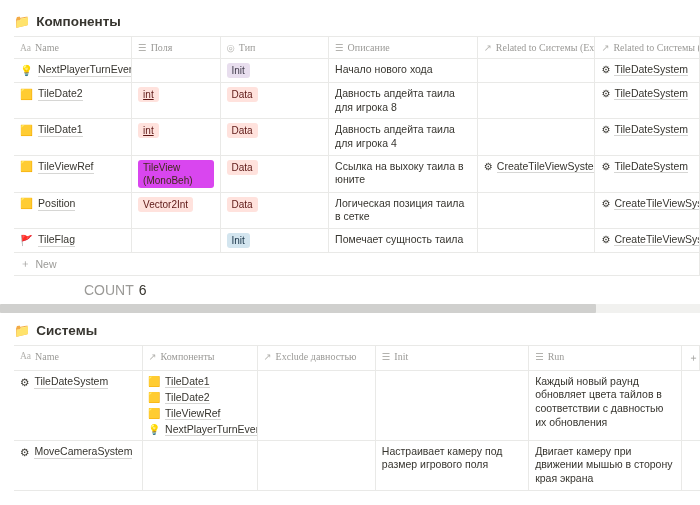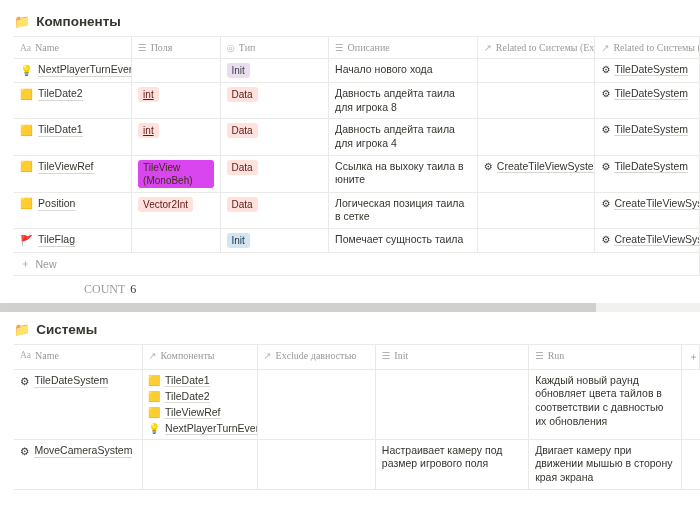--- a/index.html
+++ b/index.html
@@ -100,27 +100,26 @@
   .desc { color: #37352f; line-height: 1.3; }
 
   .row-new td {
     color: #9b9a97;
     border-right: none;
     padding-top: 5px; padding-bottom: 5px;
   }
   .row-new .newcell { display: flex; align-items: center; gap: 5px; }
 
   .count-bar {
-    font-size: 12px;
+    font-size: 14px;
     color: #9b9a97;
     padding: 6px 0 0 70px;
     display: flex;
     gap: 5px;
     align-items: center;
-    font-family: Liberation Serif, serif;
   }
   .count-bar .cnum { color: #37352f; }
 
   
   .hscroll-track {
     margin: 6px 0 0 0;
     height: 9px;
     background: #f1f1ef;
     position: relative;
   }

